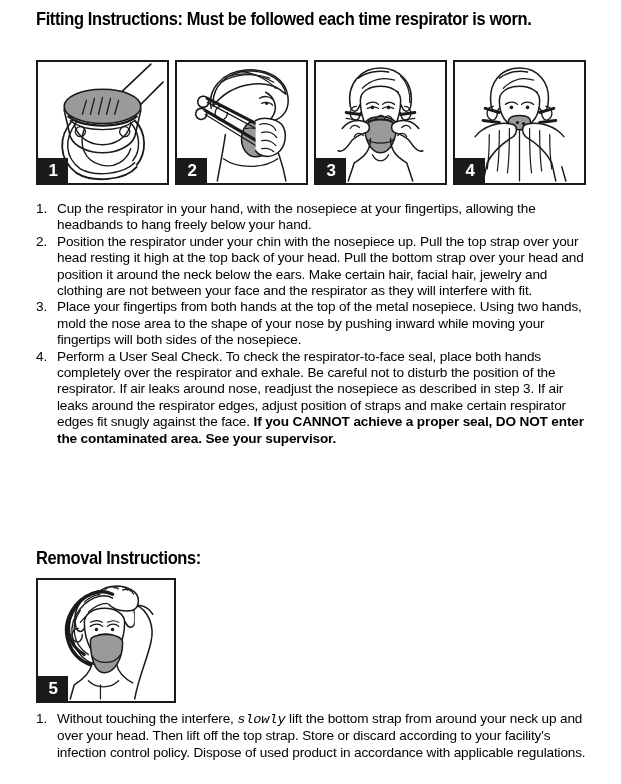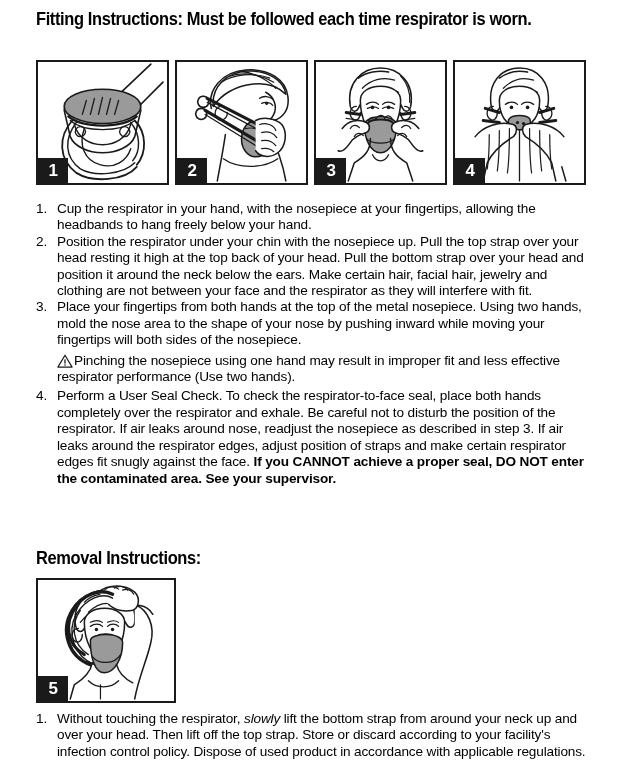--- a/index.html
+++ b/index.html
@@ -108,21 +108,21 @@
   }
   .step-num {
     position: absolute;
     left: 0;
     top: 0;
     width: 18px;
     text-align: left;
   }
   .step-text { display: block; }
   .step-text b { font-weight: bold; margin-top: 40px; }
-  .step-text i { font-style: italic; }
+  .step-text i { font-style: italic; font-family: Liberation Mono, monospace; }
 
   .note {
     position: relative;
     padding-left: 21px;
     margin-top: 4px;
     margin-bottom: 3px;
     display: block;
   }
   .note-body { display: block; text-indent: 17px; }
   .warn-icon {
@@ -350,30 +350,20 @@
     <div class="step">
       <span class="step-num">2.</span>
       <span class="step-text">Position the respirator under your chin with the nosepiece up. Pull the top strap over your head resting it high at the top back of your head. Pull the bottom strap over your head and position it around the neck below the ears. Make certain hair, facial hair, jewelry and clothing are not between your face and the respirator as they will interfere with fit.</span>
     </div>
 
     <div class="step">
       <span class="step-num">3.</span>
       <span class="step-text">Place your fingertips from both hands at the top of the metal nosepiece. Using two hands, mold the nose area to the shape of your nose by pushing inward while moving your fingertips will both sides of the nosepiece.</span>
     </div>
 
-    <div class="note">
-      <span class="warn-icon">
-        <svg viewBox="0 0 16 14" xmlns="http://www.w3.org/2000/svg">
-          <path d="M8 1.2 L15.1 13.1 L0.9 13.1 Z" fill="none" stroke="#1a1a1a" stroke-width="1.2" stroke-linejoin="round"></path>
-          <rect x="7.35" y="5.4" width="1.3" height="4.2" fill="#1a1a1a"></rect>
-          <rect x="7.35" y="10.4" width="1.3" height="1.3" fill="#1a1a1a"></rect>
-        </svg>
-      </span>
-      <span class="note-body">Pinching the nosepiece using one hand may result in improper fit and less effective respirator performance (Use two hands).</span>
-    </div>
 
     <div class="step">
       <span class="step-num">4.</span>
       <span class="step-text"><span>Perform a User Seal Check. To check the respirator-to-face seal, place both hands completely over the respirator and exhale. Be careful not to disturb the position of the respirator. If air leaks around nose, readjust the nosepiece as described in step 3. If air leaks around the respirator edges, adjust position of straps and make certain respirator edges fit snugly against the face. </span><b>If you CANNOT achieve a proper seal, DO NOT enter the contaminated area. See your supervisor.</b></span>
     </div>
 
   </div>
 
   <div class="heading" id="removal-heading">Removal Instructions:</div>
 
@@ -426,17 +416,17 @@
         <path d="M50 100 C58 108 72 108 80 100" stroke-width="1.3"></path>
         <path d="M62 104 L62 118" stroke-width="1.2"></path>
       </g>
     </svg>
     <div class="panel-badge">5</div>
   </div>
 
   <div class="steps" id="removal-steps">
     <div class="step">
       <span class="step-num">1.</span>
-      <span class="step-text"><span>Without touching the respirator, </span><i>slowly</i><span> lift the bottom strap from around your neck up and over your head. Then lift off the top strap. Store or discard according to your facility's infection control policy. Dispose of used product in accordance with applicable regulations.</span></span>
+      <span class="step-text"><span>Without touching the interfere, </span><i>slowly</i><span> lift the bottom strap from around your neck up and over your head. Then lift off the top strap. Store or discard according to your facility's infection control policy. Dispose of used product in accordance with applicable regulations.</span></span>
     </div>
   </div>
 
 </div>
 
 </body></html>

